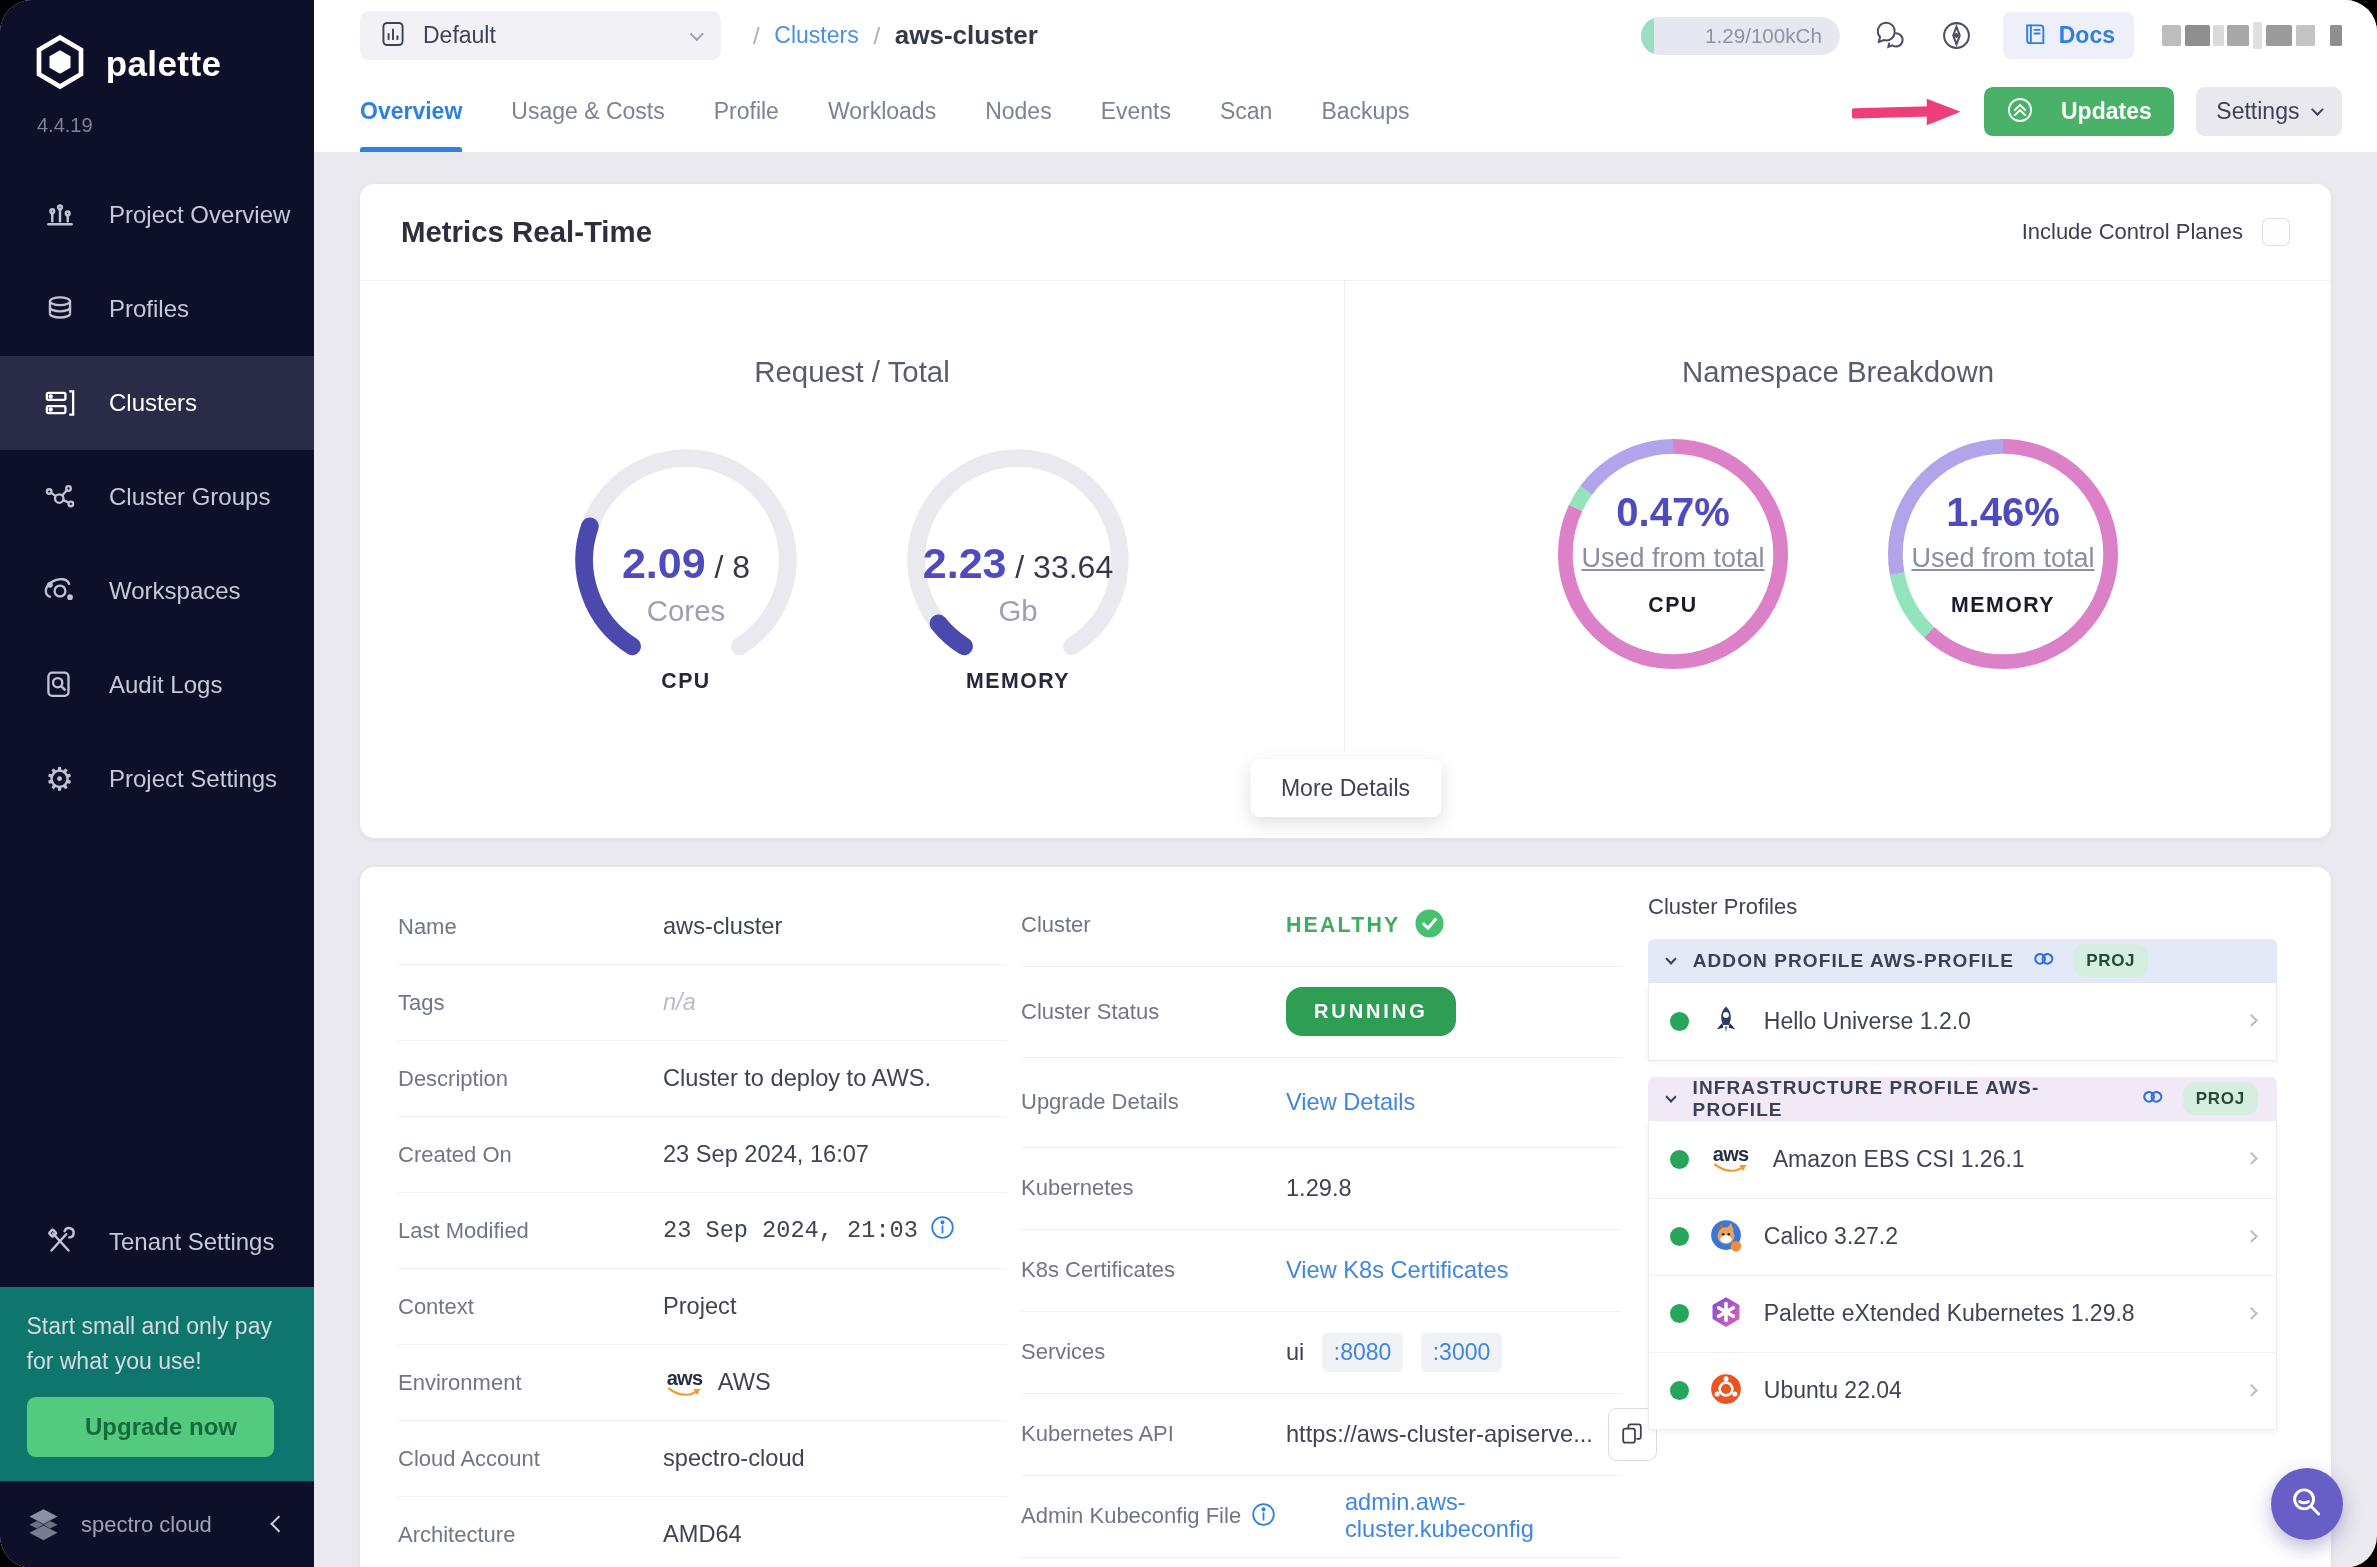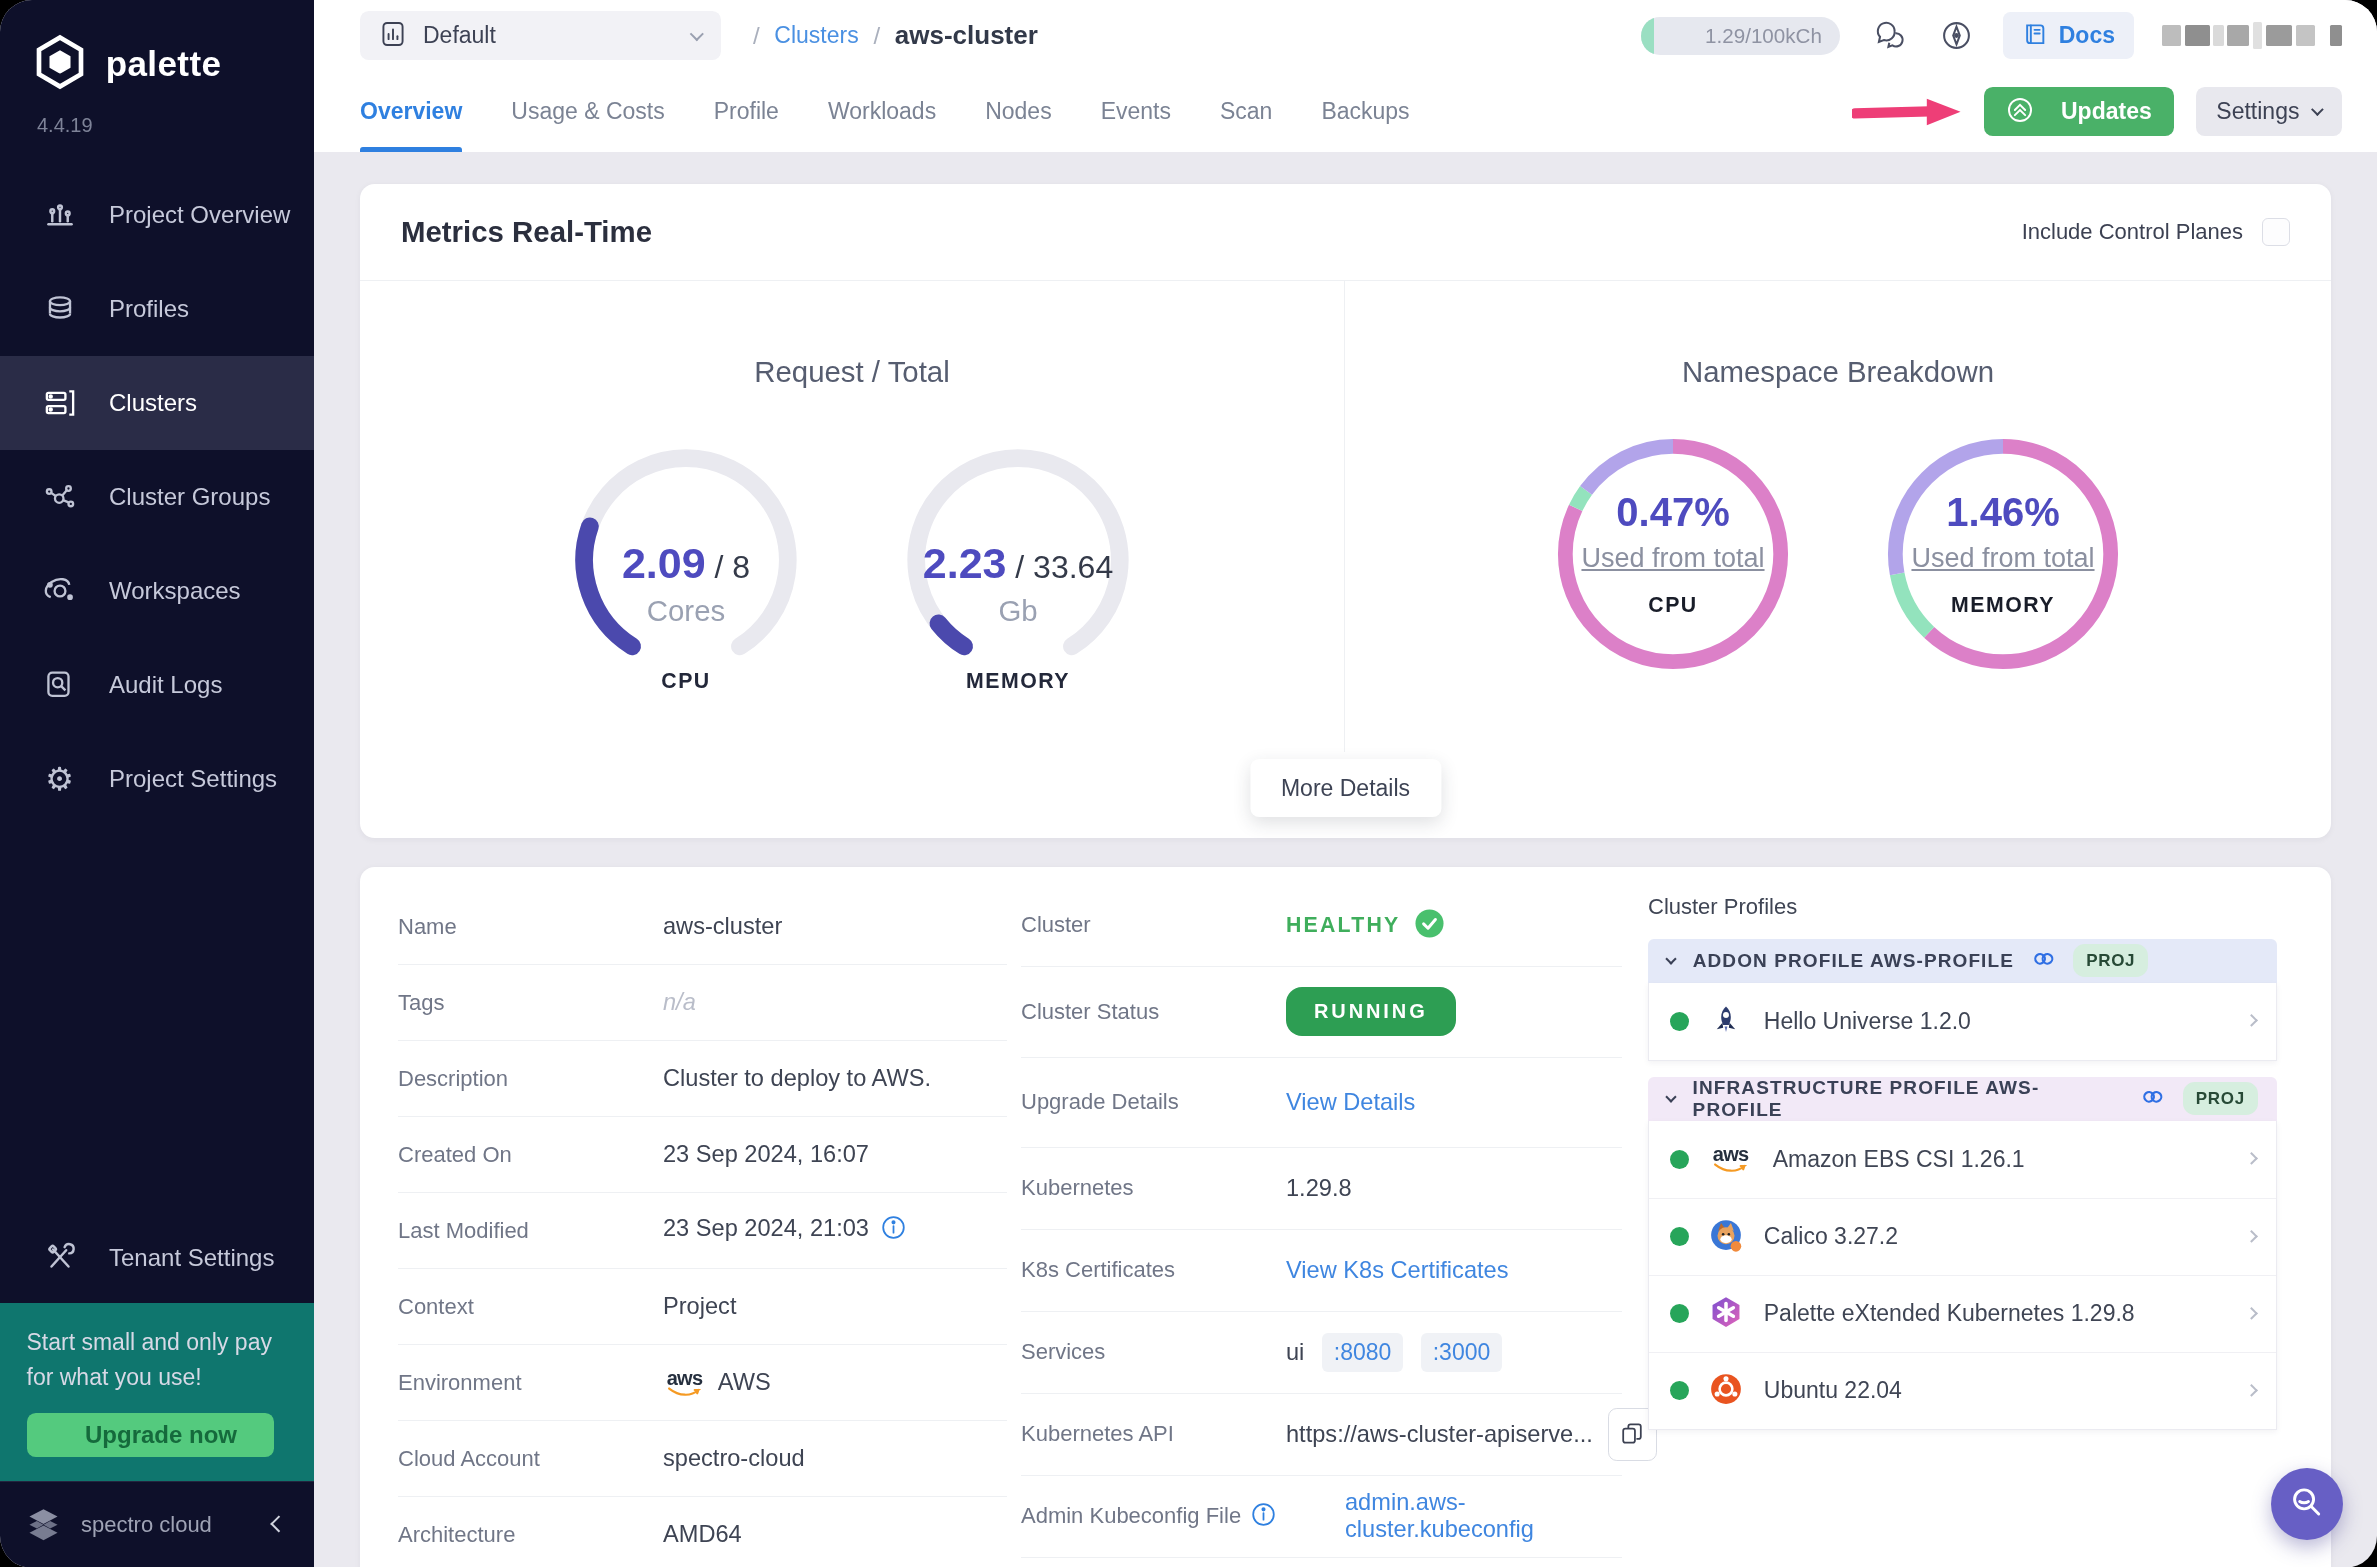--- a/index.html
+++ b/index.html
@@ -12,21 +12,21 @@
   .brand-name { color:#fff; font-size:35px; font-weight:bold; letter-spacing:0.4px; }
   .version { margin:20.6px 0 0 37px; color:#7e8398; font-size:20px; }
   .nav { margin-top:31px; display:flex; flex-direction:column; }
   .nav-item { height:94px; display:flex; align-items:center; padding-left:41px; gap:31px; color:#c6c9da; font-size:24px; cursor:pointer; }
   .nav-item.active { background:#2a2c47; color:#fff; }
   .nav-ic { width:37px; display:flex; justify-content:center; align-items:center; }
   .side-spacer { flex:1; }
   .tenant { height:91px; }
   .promo { background:#0f766e; padding:22px 26.5px 23.6px; text-align:left; }
   .promo-text { color:#d7d9e6; font-size:23px; line-height:1.5; }
-  .promo-cta { margin-top:19px; display:inline-flex; align-items:center; justify-content:center; width:247px; height:44px; background:#54ca7e; border-radius:8.8px; color:#156a3c; font-size:24px; font-weight:bold; cursor:pointer;padding-left:22px; }
+  .promo-cta { margin-top:19px; display:inline-flex; align-items:center; justify-content:center; width:247px; height:60px; background:#54ca7e; border-radius:8.8px; color:#156a3c; font-size:24px; font-weight:bold; cursor:pointer;padding-left:22px; }
   .side-foot { height:87px; border-top:1.5px solid #23253f; display:flex; align-items:center; gap:16px; padding:0 29.4px 0 22px; }
   .foot-brand { color:#9fa3b5; font-size:22px; }
   .chev { display:inline-block; width:11.8px; height:11.8px; border-right:2.9px solid currentColor; border-bottom:2.9px solid currentColor; }
   .chev.down { transform:rotate(45deg); }
   .chev.left { transform:rotate(135deg); }
   .chev.right { transform:rotate(-45deg); }
   .gear-glyph { font-family:"DejaVu Sans", sans-serif; font-size:32px; color:#bfc3d4; line-height:1; }
 
   
   .topbar { position:absolute; left:314px; right:0; top:0; height:71px; background:#fff; display:flex; align-items:center; padding:0 35px 0 46px; }
@@ -479,21 +479,21 @@
         <div class="d-row">
           <span class="d-label">Description</span>
           <span class="d-value">Cluster to deploy to AWS.</span>
         </div>
         <div class="d-row">
           <span class="d-label">Created On</span>
           <span class="d-value">23 Sep 2024, 16:07</span>
         </div>
         <div class="d-row">
           <span class="d-label">Last Modified</span>
-          <span class="d-value" style="display:flex;align-items:flex-start;gap:11.8px;">
+          <span class="d-value" style="display:flex;align-items:center;gap:11.8px;font-family:Liberation Mono, monospace;">
             <span>23 Sep 2024, 21:03</span>
             <span>
               <svg width="25" height="25" viewBox="0 0 34 34" fill="none" stroke="#2f80e0" stroke-width="2.4" stroke-linecap="round">
                 <circle cx="17" cy="17" r="14"></circle>
                   <line x1="17" y1="15" x2="17" y2="24"></line>
                   <circle cx="17" cy="10" r="1.6" fill="#2f80e0"></circle>
               </svg>
             </span>
           </span>
         </div>

